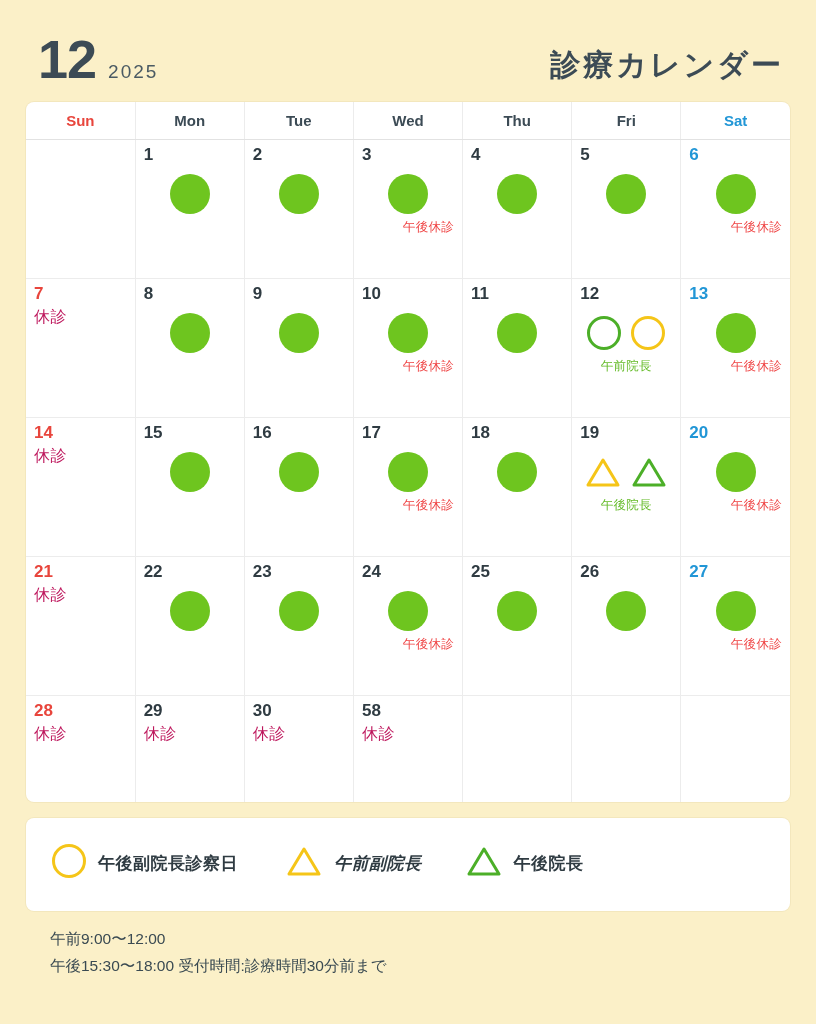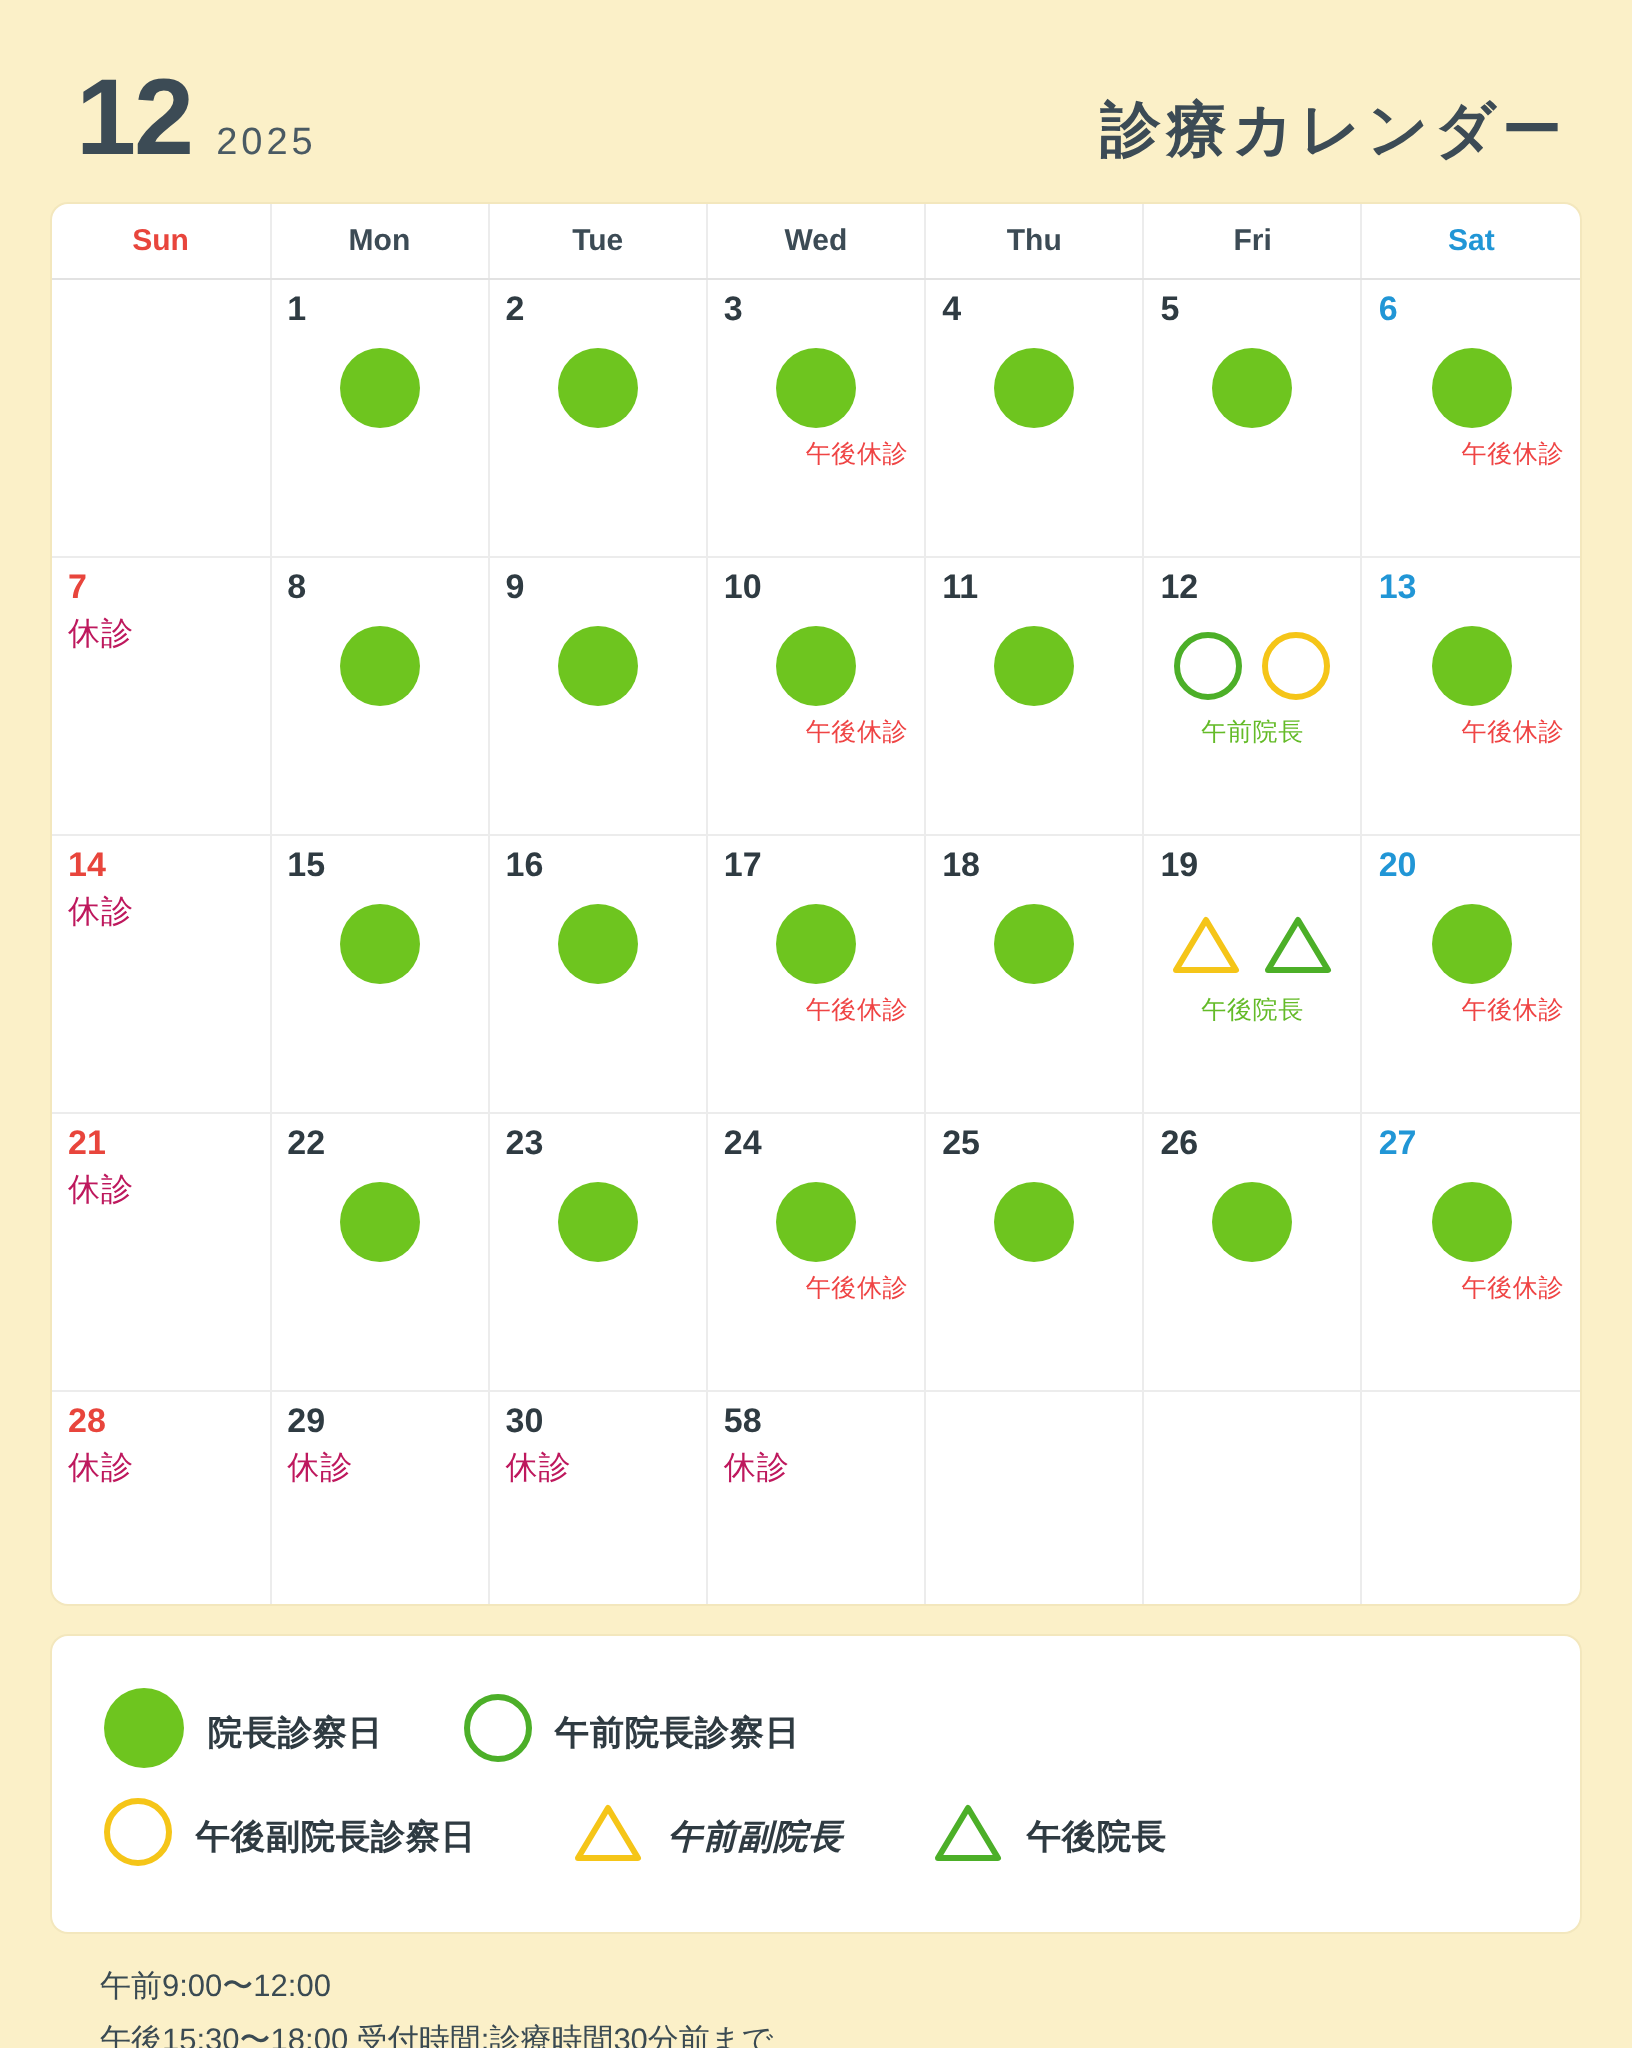--- a/index.html
+++ b/index.html
@@ -415,30 +415,20 @@
             </td>
             <td>
               <div class="daynum sat"></div>
             </td>
           </tr>
         </tbody>
     </table>
   </div>
 
   <div class="legend">
-    <div class="legend-row">
-      <div class="legend-item legend-gap-1">
-        <span class="sp"><span class="dot-filled"></span></span>
-        <span>院長診察日</span>
-      </div>
-      <div class="legend-item">
-        <span class="sp"><span class="dot-green-outline"></span></span>
-        <span>午前院長診察日</span>
-      </div>
-    </div>
     <div class="legend-row">
       <div class="legend-item legend-gap-2">
         <span class="sp"><span class="dot-yellow-outline"></span></span>
         <span>午後副院長診察日</span>
       </div>
       <div class="legend-item legend-gap-3">
         <span class="sp">
           <svg class="tri" viewBox="0 0 36 32">
               <polygon points="18,4 33,29 3,29" fill="none" stroke="#f5c518" stroke-width="3" stroke-linejoin="round"></polygon>
             </svg>

